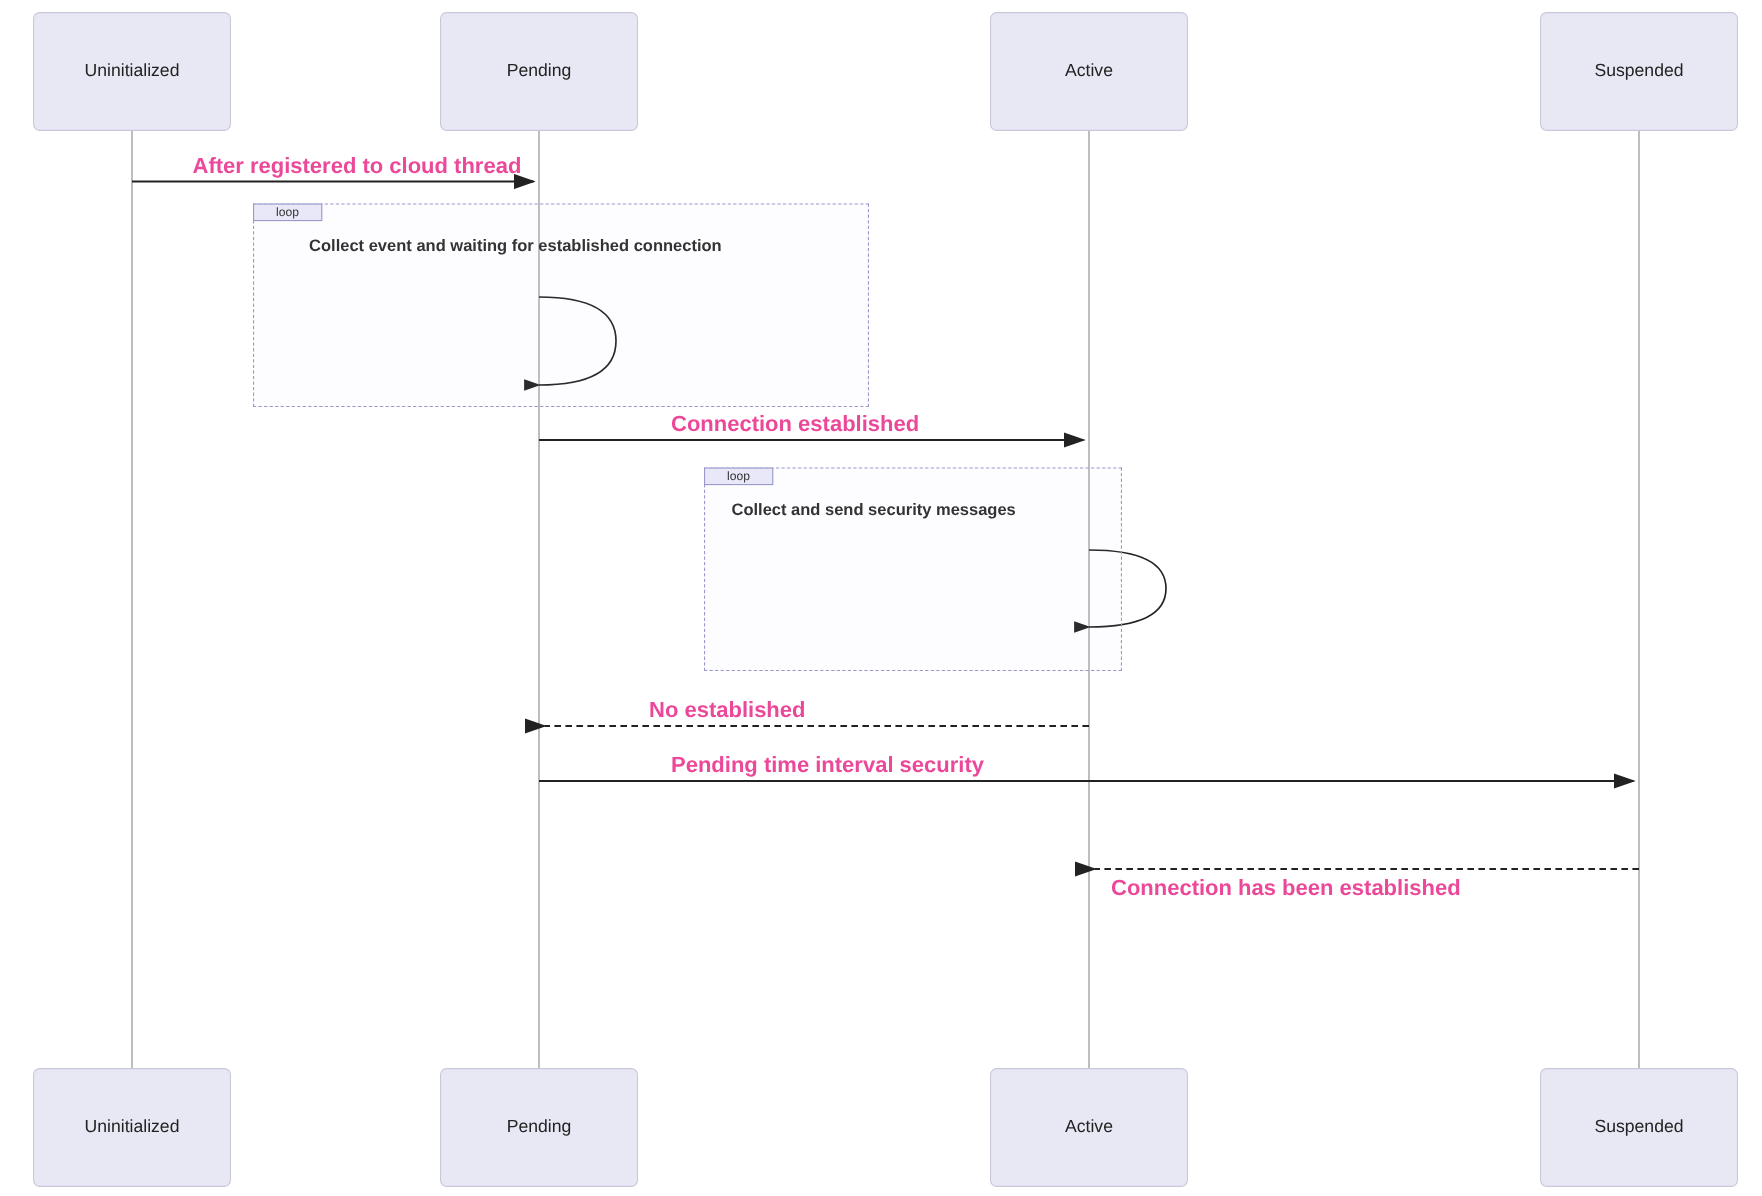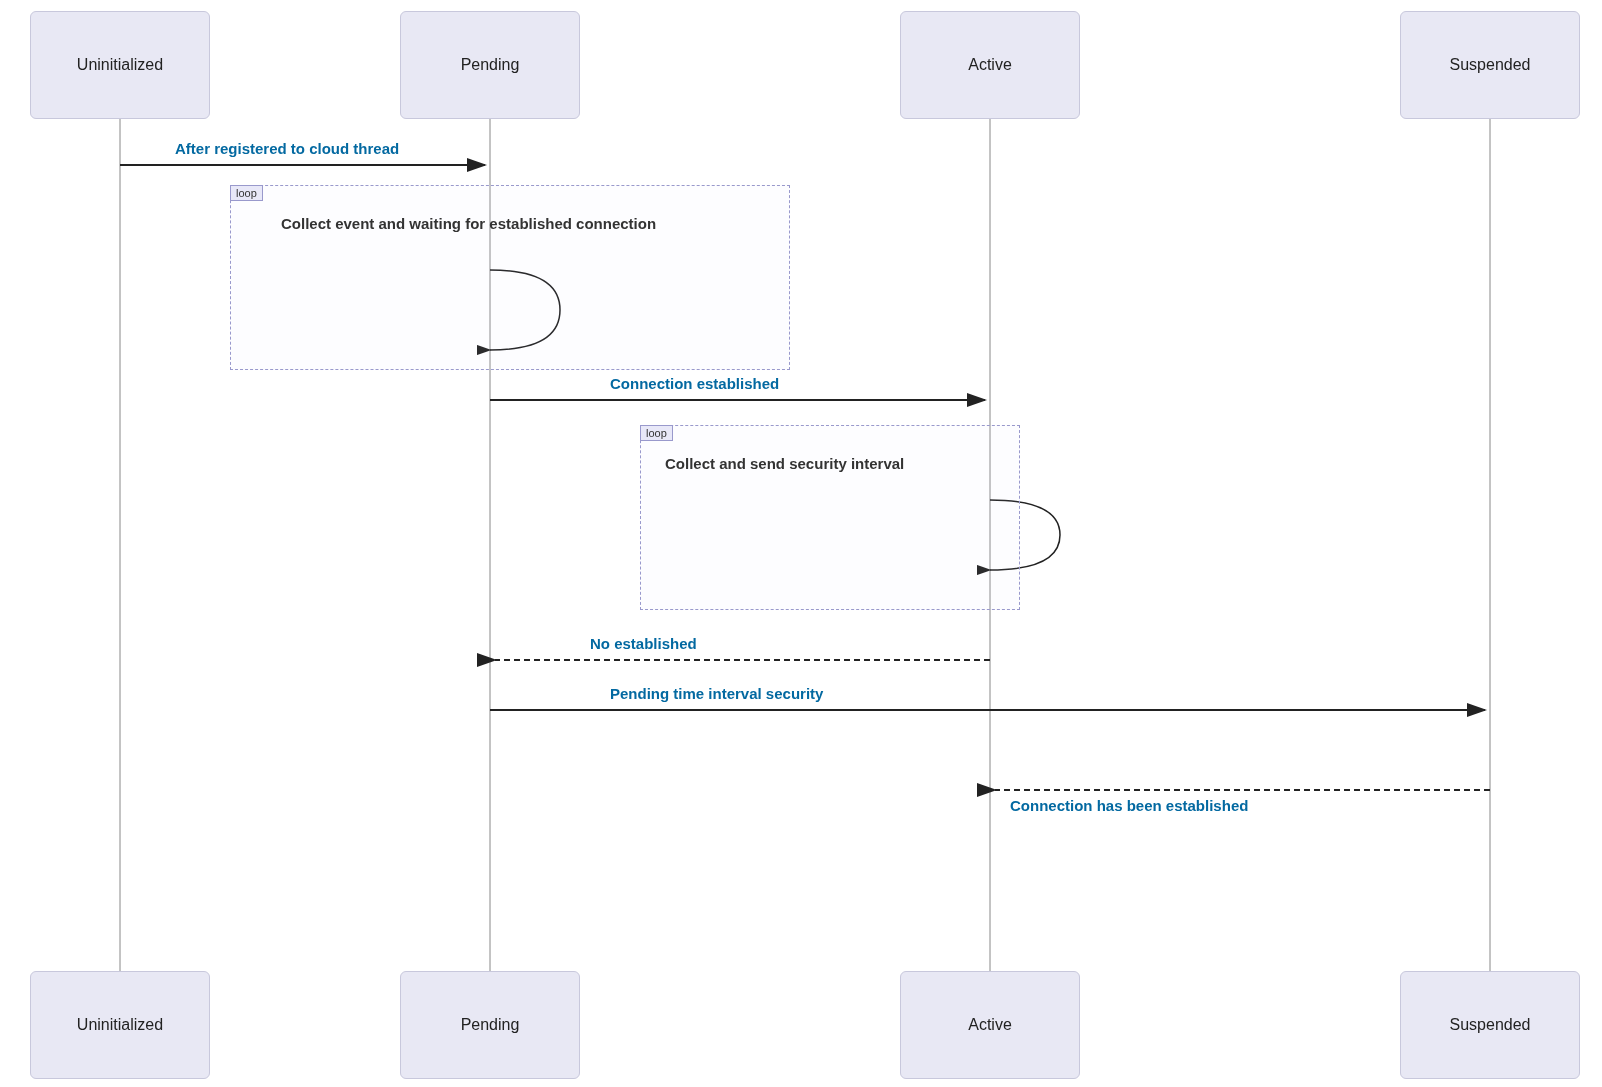--- a/index.html
+++ b/index.html
@@ -38,37 +38,37 @@
       border: 1px dashed #9999cc;
       background: rgba(220, 220, 255, 0.05);
     }
 
     .loop-label {
       position: absolute;
       background: #e8e8f8;
       border: 1px solid #9999cc;
       font-size: 11px;
       color: #333;
-      padding: 1px 5px;
+      padding: 1px 20px;
       top: -1px;
       left: -1px;
     }
 
     .loop-text {
       position: absolute;
       font-size: 15px;
       font-weight: bold;
       color: #333;
     }
 
     .arrow-label {
       position: absolute;
-      font-size: 15px;
+      font-size: 20px;
       font-weight: bold;
-      color: #0369a1;
+      color: #ec4899;
       white-space: nowrap;
     }
 
     svg.arrows {
       position: absolute;
       top: 0;
       left: 0;
       width: 1602px;
       height: 1087px;
       pointer-events: none;
@@ -176,16 +176,16 @@
   <div class="loop-text" style="left:255px; top:215px; width:470px;margin-left:26px;">
     <span>Collect event and waiting for established connection</span>
   </div>
 
   <div class="loop-box" style="left:640px; top:425px; width:380px; height:185px;">
     <div class="loop-label">
       <span>loop</span>
     </div>
   </div>
   <div class="loop-text" style="left:665px; top:455px; width:330px;">
-    <span>Collect and send security interval</span>
+    <span>Collect and send security messages</span>
   </div>
 
 </div>
 
 </body></html>

